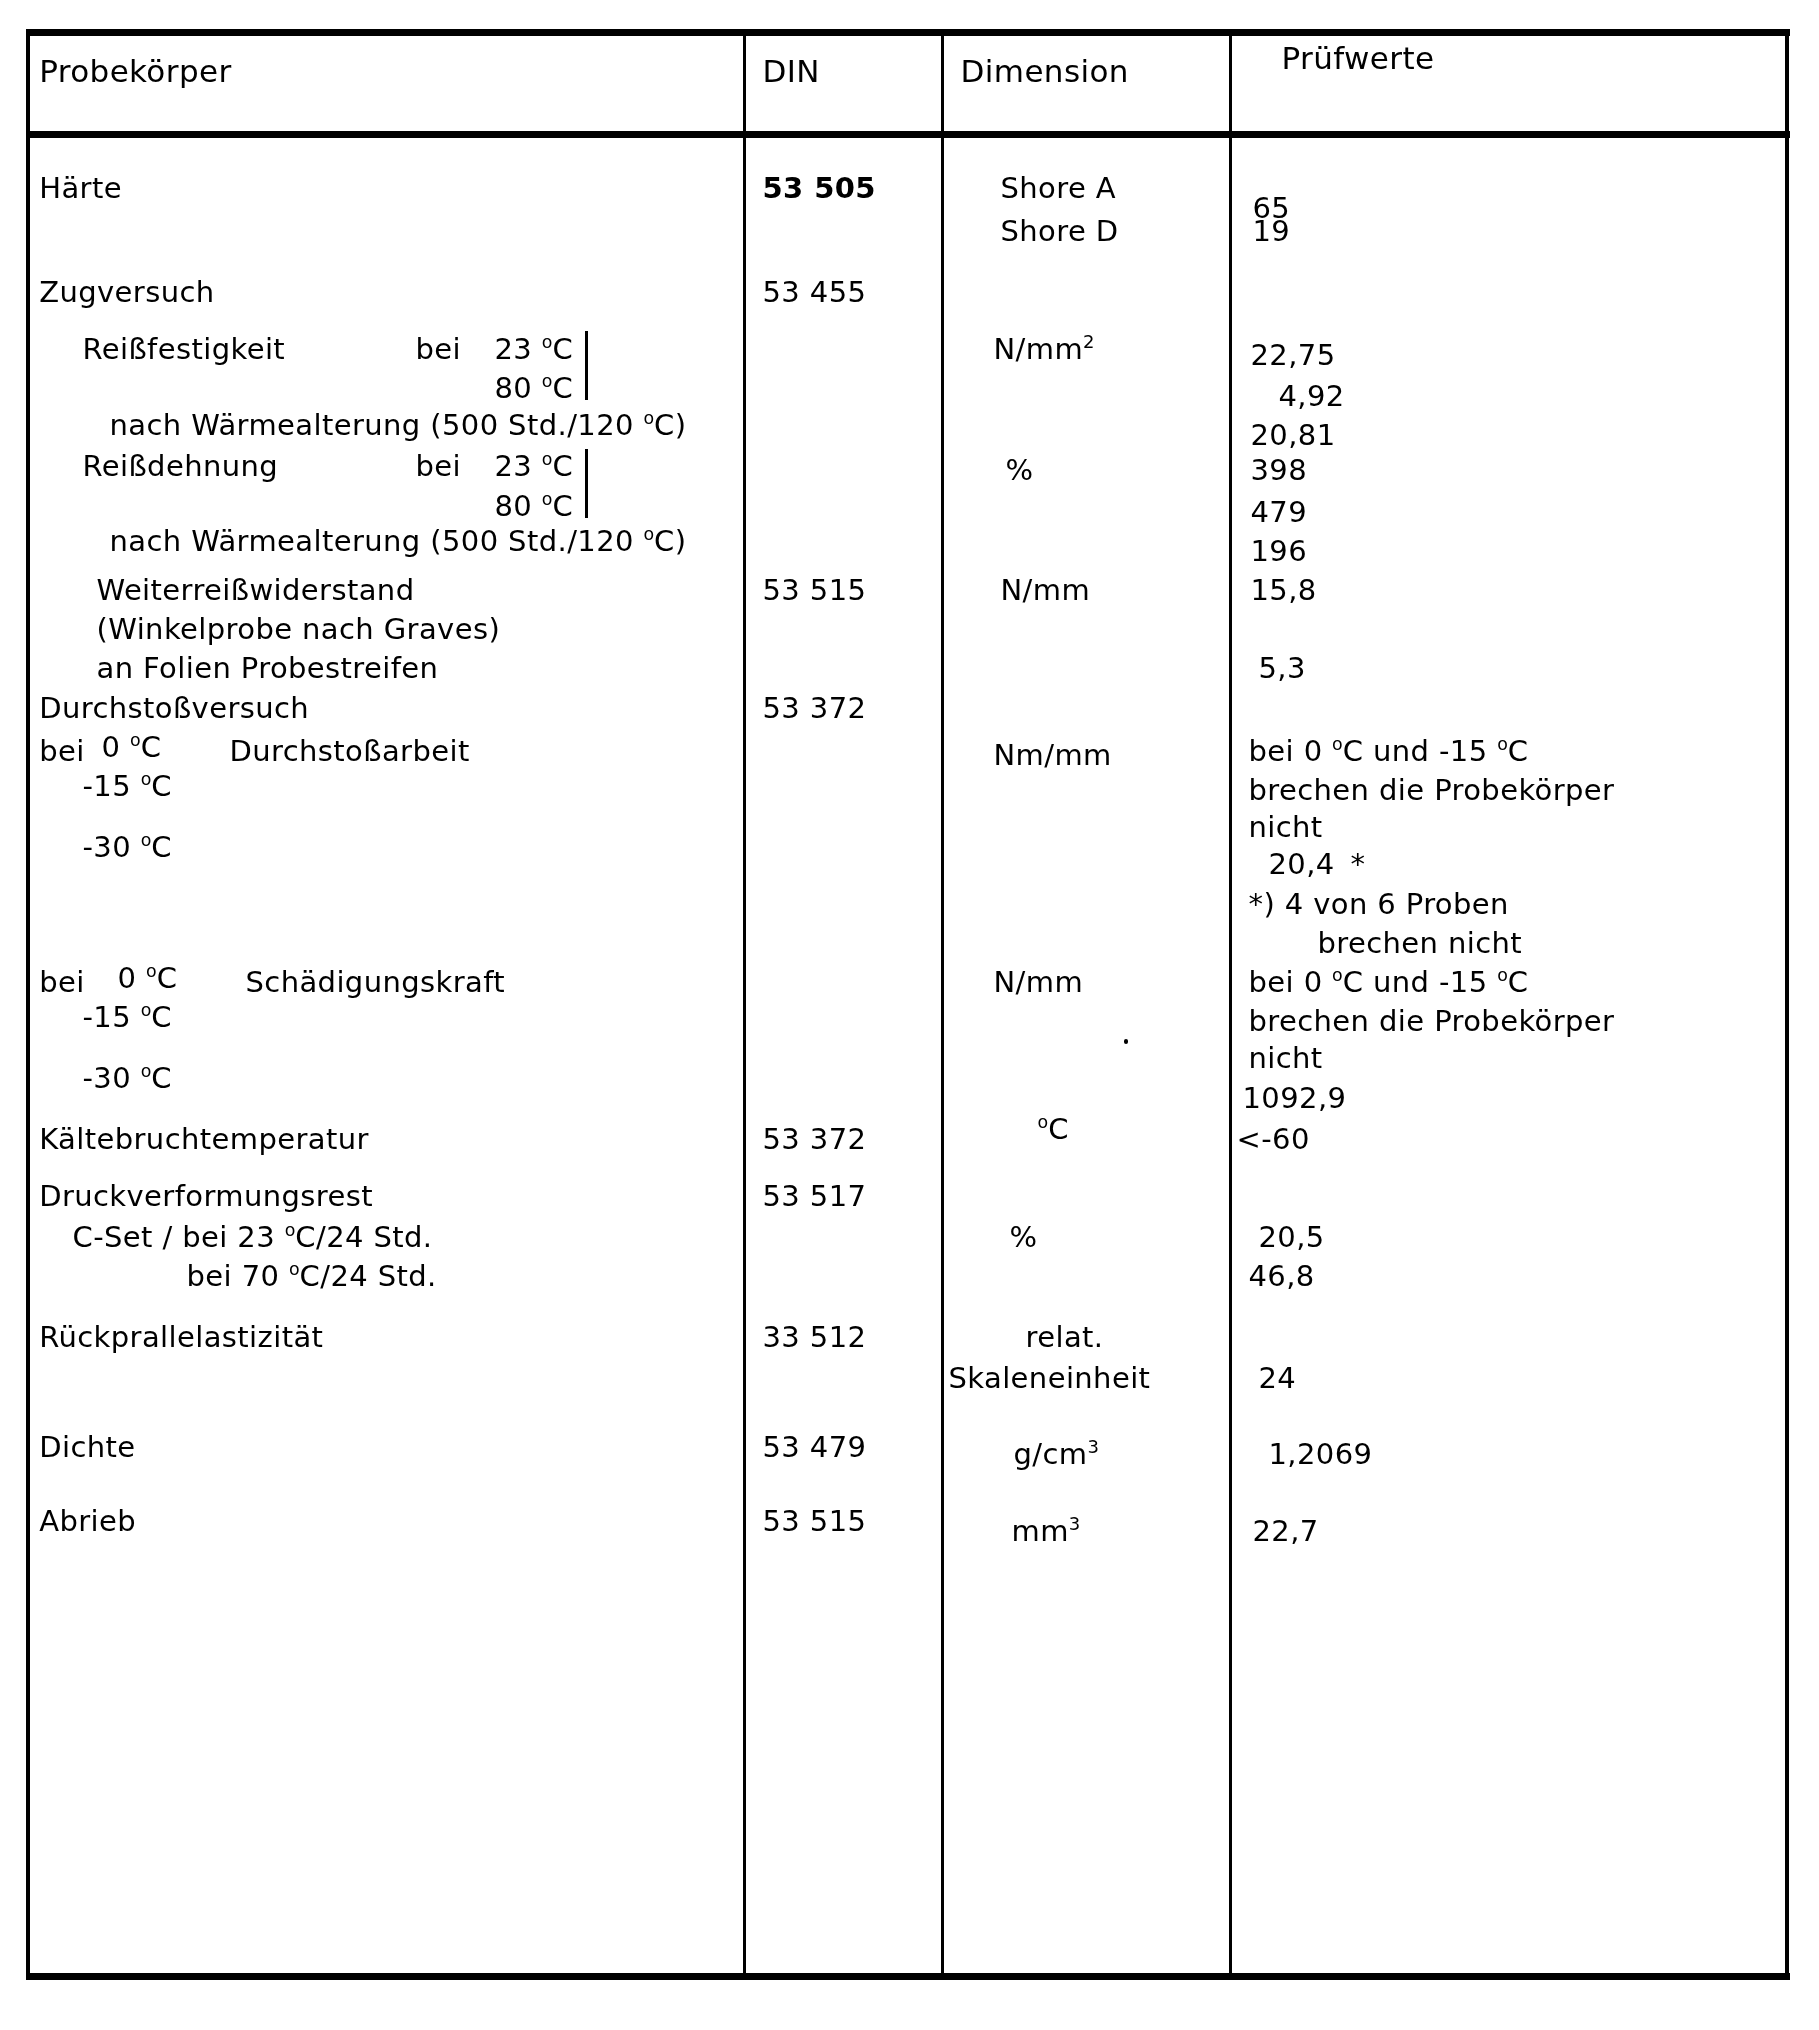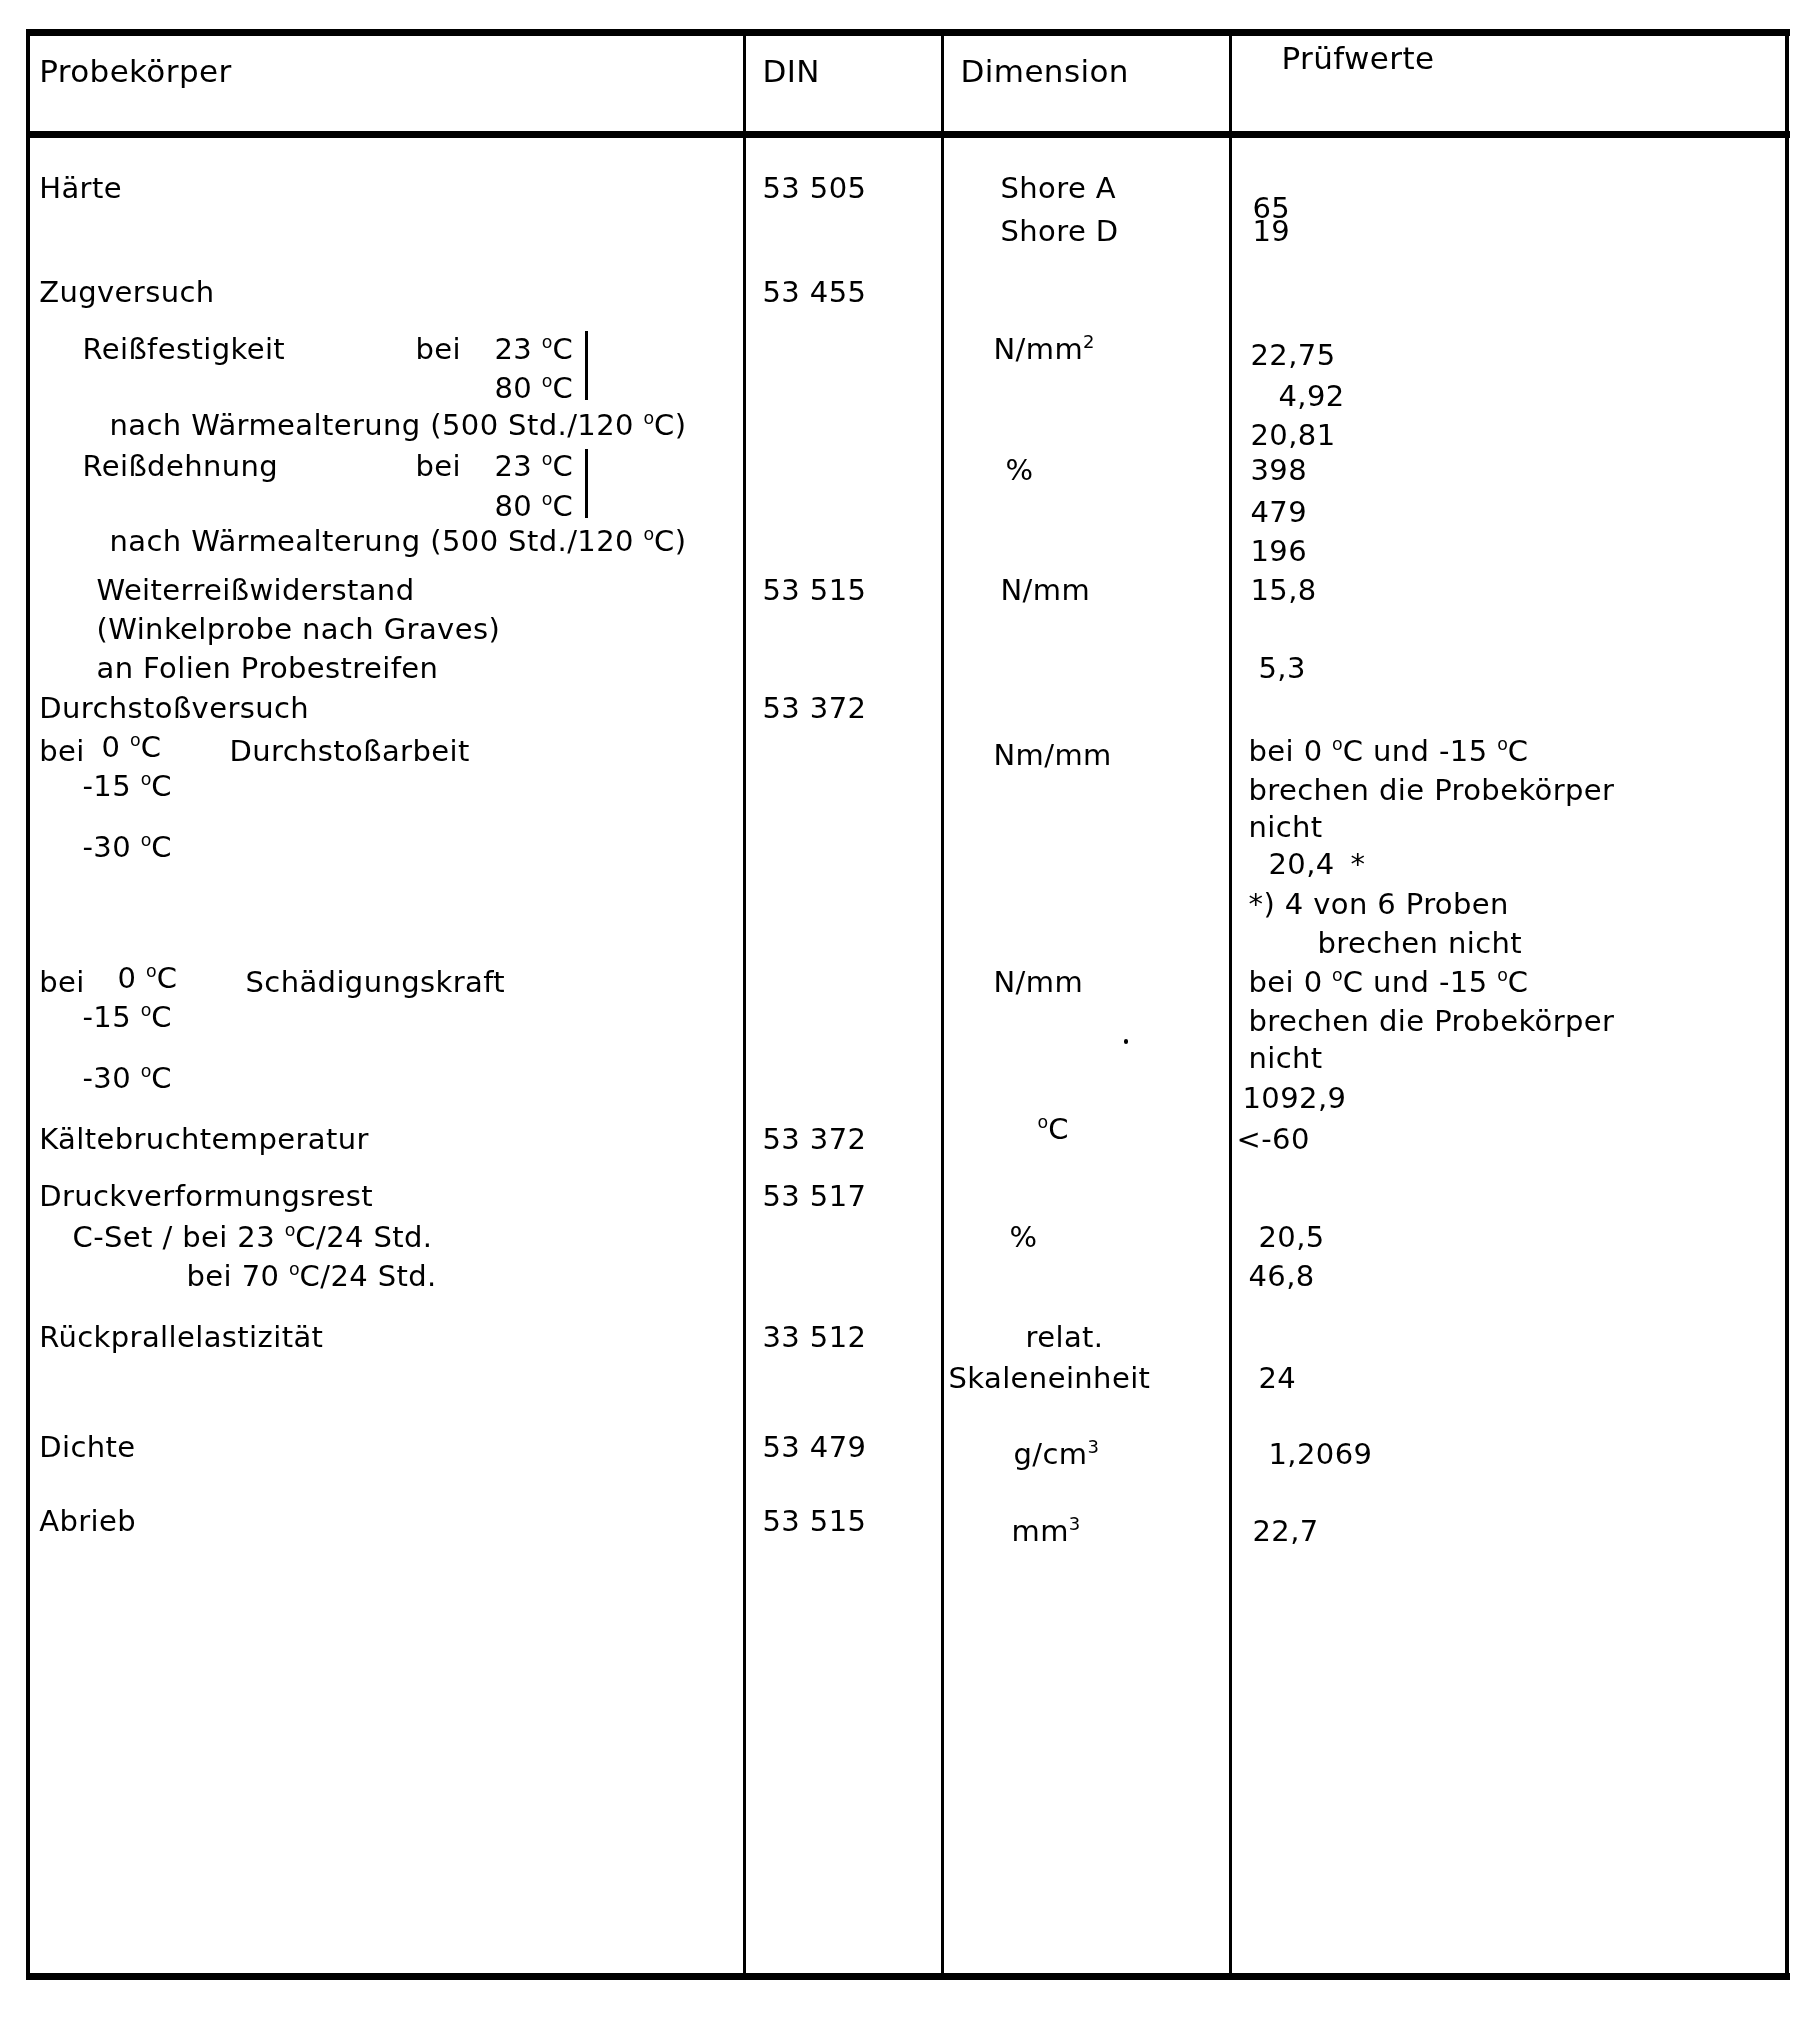--- a/index.html
+++ b/index.html
@@ -73,21 +73,21 @@
     <div class="rule v-thin" style="left:717px;top:105px;height:1839px;"></div>
     <div class="rule v-thin" style="left:915px;top:105px;height:1839px;"></div>
     <div class="rule v-thin" style="left:1203px;top:105px;height:1839px;"></div>
 
     <div class="t hdr" style="left:13.7px;top:27.4px;">Probekörper</div>
     <div class="t hdr" style="left:737px;top:27.4px;">DIN</div>
     <div class="t hdr" style="left:935px;top:27.4px;">Dimension</div>
     <div class="t hdr" style="left:1225px;top:14px;margin-left:31px;">Prüfwerte</div>
 
     <div class="t" style="left:13.7px;top:145px;">Härte</div>
-    <div class="t" style="left:737px;top:145px;">53 505</div>
+    <div class="t" style="left:737px;top:145px;font-weight:bold;">53 505</div>
     <div class="t" style="left:975px;top:145px;">Shore A</div>
     <div class="t" style="left:975px;top:188px;">Shore D</div>
     <div class="t" style="left:1227px;top:145px;margin-top:20px;">65</div>
     <div class="t" style="left:1227px;top:188px;">19</div>
 
     <div class="t" style="left:13.7px;top:249px;">Zugversuch</div>
     <div class="t" style="left:737px;top:249px;">53 455</div>
 
     <div class="t" style="left:57px;top:306px;">Reißfestigkeit</div>
     <div class="t" style="left:390px;top:306px;">bei</div>

